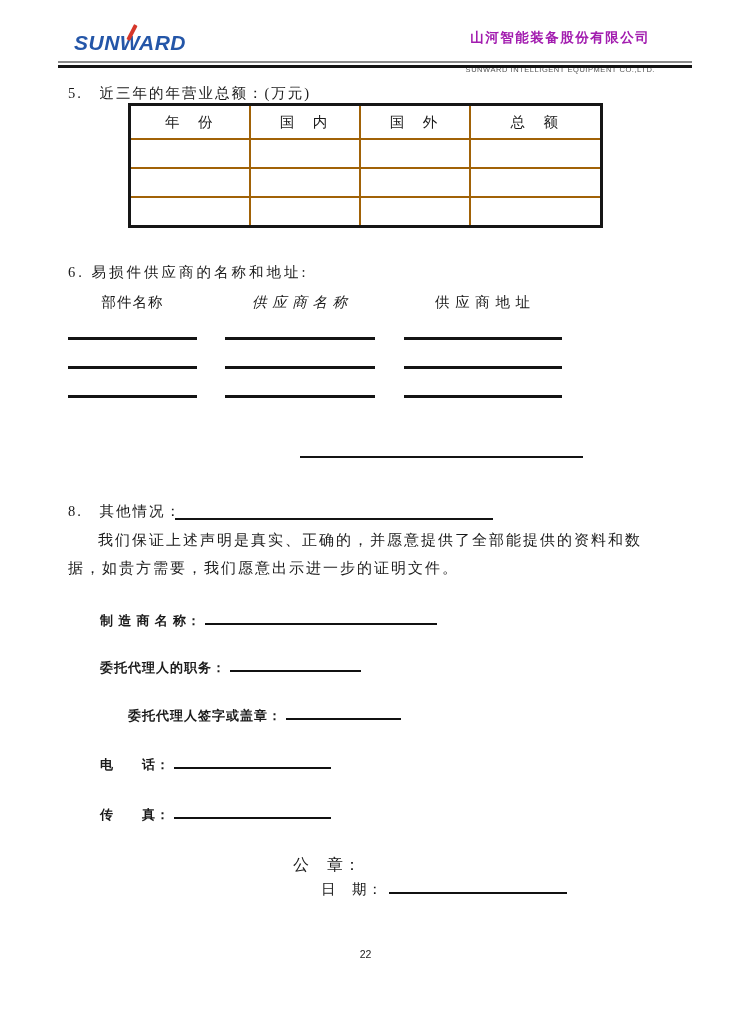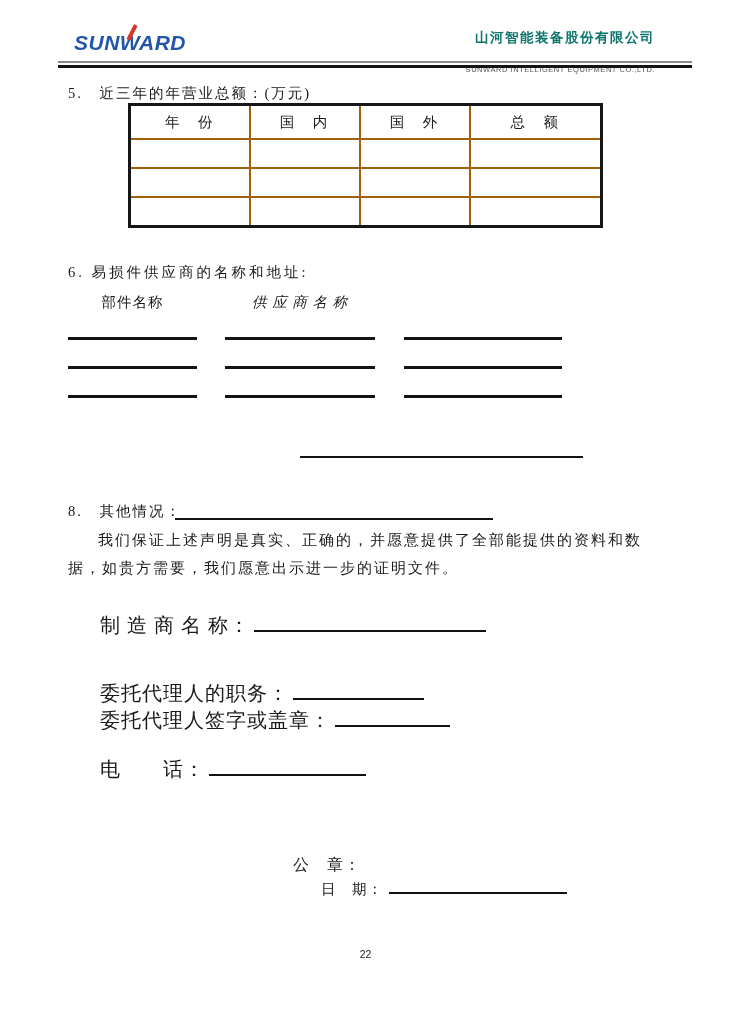--- a/index.html
+++ b/index.html
@@ -12,22 +12,23 @@
     position:absolute; left:74px; top:31px;
     font-family:"Liberation Sans", sans-serif; font-weight:800;
     font-size:21px; letter-spacing:0.5px; color:#2456a8;font-style:italic;
   }
   .logo .red-slash {
     position:absolute; left:56px; top:-7px; width:4px; height:17px;
     background:#d6372a; transform:rotate(27deg); border-radius:1px;
   }
   .company-block { position:absolute; right:76px; top:29px; text-align:right; }
   .company-cn {
-    font-size:13.5px; font-weight:700; color:#0f766e; letter-spacing:1.5px;
+    font-size:13.5px; font-weight:700; color:#a21caf; letter-spacing:1.5px;
     font-family:"Liberation Sans", sans-serif;
+    text-align:center;
   }
   .company-en {
     margin-top:18px; font-size:7.5px; color:#555; letter-spacing:0.55px;
     font-family:"Liberation Sans", sans-serif;
   }
   .rule-thin  { position:absolute; left:58px; width:634px; top:61px; height:1.5px; background:#8a8a8a; }
   .rule-thick { position:absolute; left:58px; width:634px; top:64.5px; height:3px; background:#141414; }
 
   
   .s5-label { position:absolute; left:68px; top:84px; font-size:14.5px; letter-spacing:2px; }
@@ -62,30 +63,30 @@
   .s8-label { position:absolute; left:68px; top:502px; font-size:14.5px; letter-spacing:2px; }
   .s8-line  { position:absolute; left:175px; top:518px; width:318px; height:2px; background:#141414; }
 
   
   .declaration { position:absolute; left:68px; top:527px; width:612px; font-size:15px;
                  letter-spacing:2px; line-height:27.5px; }
   .declaration .indent { text-indent:2em; }
 
   
   .sig-field {
-    position:absolute; left:100px; font-size:20px; font-weight:400;
+    position:absolute; left:100px; font-size:13px; font-weight:700;
     letter-spacing:1px; white-space:nowrap;
   }
   .sig-field .u {
     display:inline-block; vertical-align:baseline; height:2px;
     border-bottom:2.5px solid #111; margin-left:4px;
   }
   .f1 { top:612px; } .f1 .u { width:232px; }
-  .f2 { top:659px;margin-top:21px; } .f2 .u { width:131px; }
-  .f3 { top:707px; } .f3 .u { width:115px; }
+  .f2 { top:659px; } .f2 .u { width:131px; }
+  .f3 { top:707px;margin-left:28px; } .f3 .u { width:115px; }
   .f4 { top:756px; } .f4 .u { width:157px; }
   .f5 { top:806px; } .f5 .u { width:157px; }
 
   
   .seal-label { position:absolute; left:293px; top:855px; font-size:16px; letter-spacing:1px; }
   .date-row   { position:absolute; left:305px; top:880px; font-size:14.5px; letter-spacing:1px; white-space:nowrap;margin-left:16px; }
   .date-row .u { display:inline-block; height:2px; border-bottom:2.5px solid #111; width:178px; margin-left:6px; }
 
   
   .page-num { position:absolute; left:0; right:0; top:948px; text-align:center;
@@ -141,20 +142,21 @@
           <td></td>
           <td></td>
           <td></td>
         </tr>
       </tbody>
   </table>
 
   <div class="s6-label">6. 易损件供应商的名称和地址:</div>
   <div class="s6-col-header s6c0">部件名称</div>
   <div class="s6-col-header s6c1">供 应 商 名 称</div>
+  <div class="s6-col-header s6c2">供 应 商 地 址</div>
   <div id="blank-lines">
       <div class="blank-line blr0 blc0"></div>
       <div class="blank-line blr0 blc1"></div>
       <div class="blank-line blr0 blc2"></div>
       <div class="blank-line blr1 blc0"></div>
       <div class="blank-line blr1 blc1"></div>
       <div class="blank-line blr1 blc2"></div>
       <div class="blank-line blr2 blc0"></div>
       <div class="blank-line blr2 blc1"></div>
       <div class="blank-line blr2 blc2"></div>
@@ -175,20 +177,23 @@
   </div>
   <div class="sig-field f2">
     <span>委托代理人的职务：</span><span class="u"></span>
   </div>
   <div class="sig-field f3">
     <span>委托代理人签字或盖章：</span><span class="u"></span>
   </div>
   <div class="sig-field f4">
     <span>电　　话：</span><span class="u"></span>
   </div>
+  <div class="sig-field f5">
+    <span>传　　真：</span><span class="u"></span>
+  </div>
 
   <div class="seal-label">公　章：</div>
   <div class="date-row">
     <span>日　期：</span><span class="u"></span>
   </div>
 
   <div class="page-num">22</div>
 </div>
 
 </body></html>

